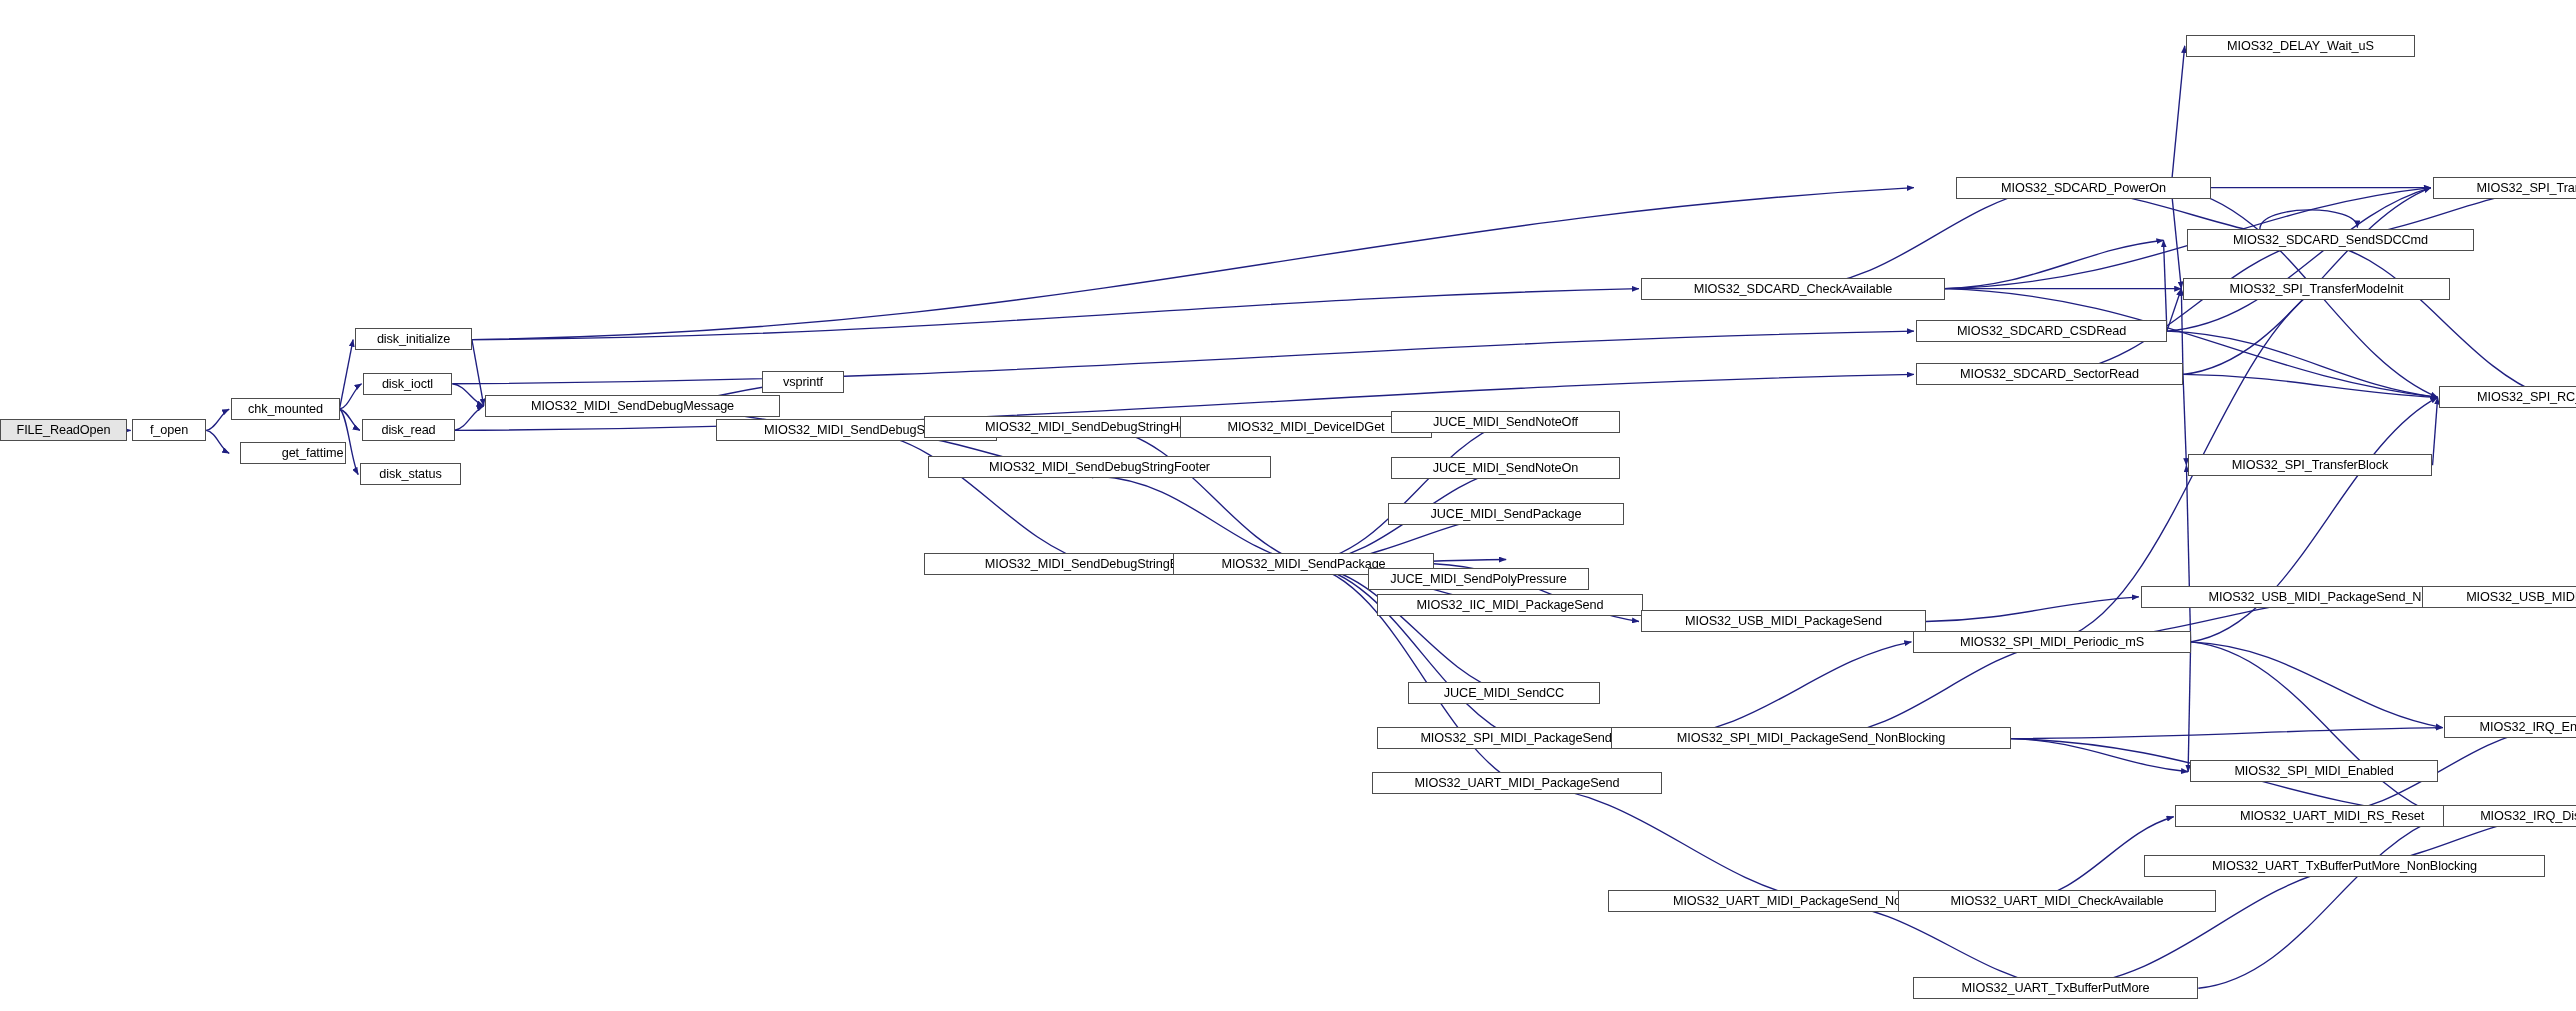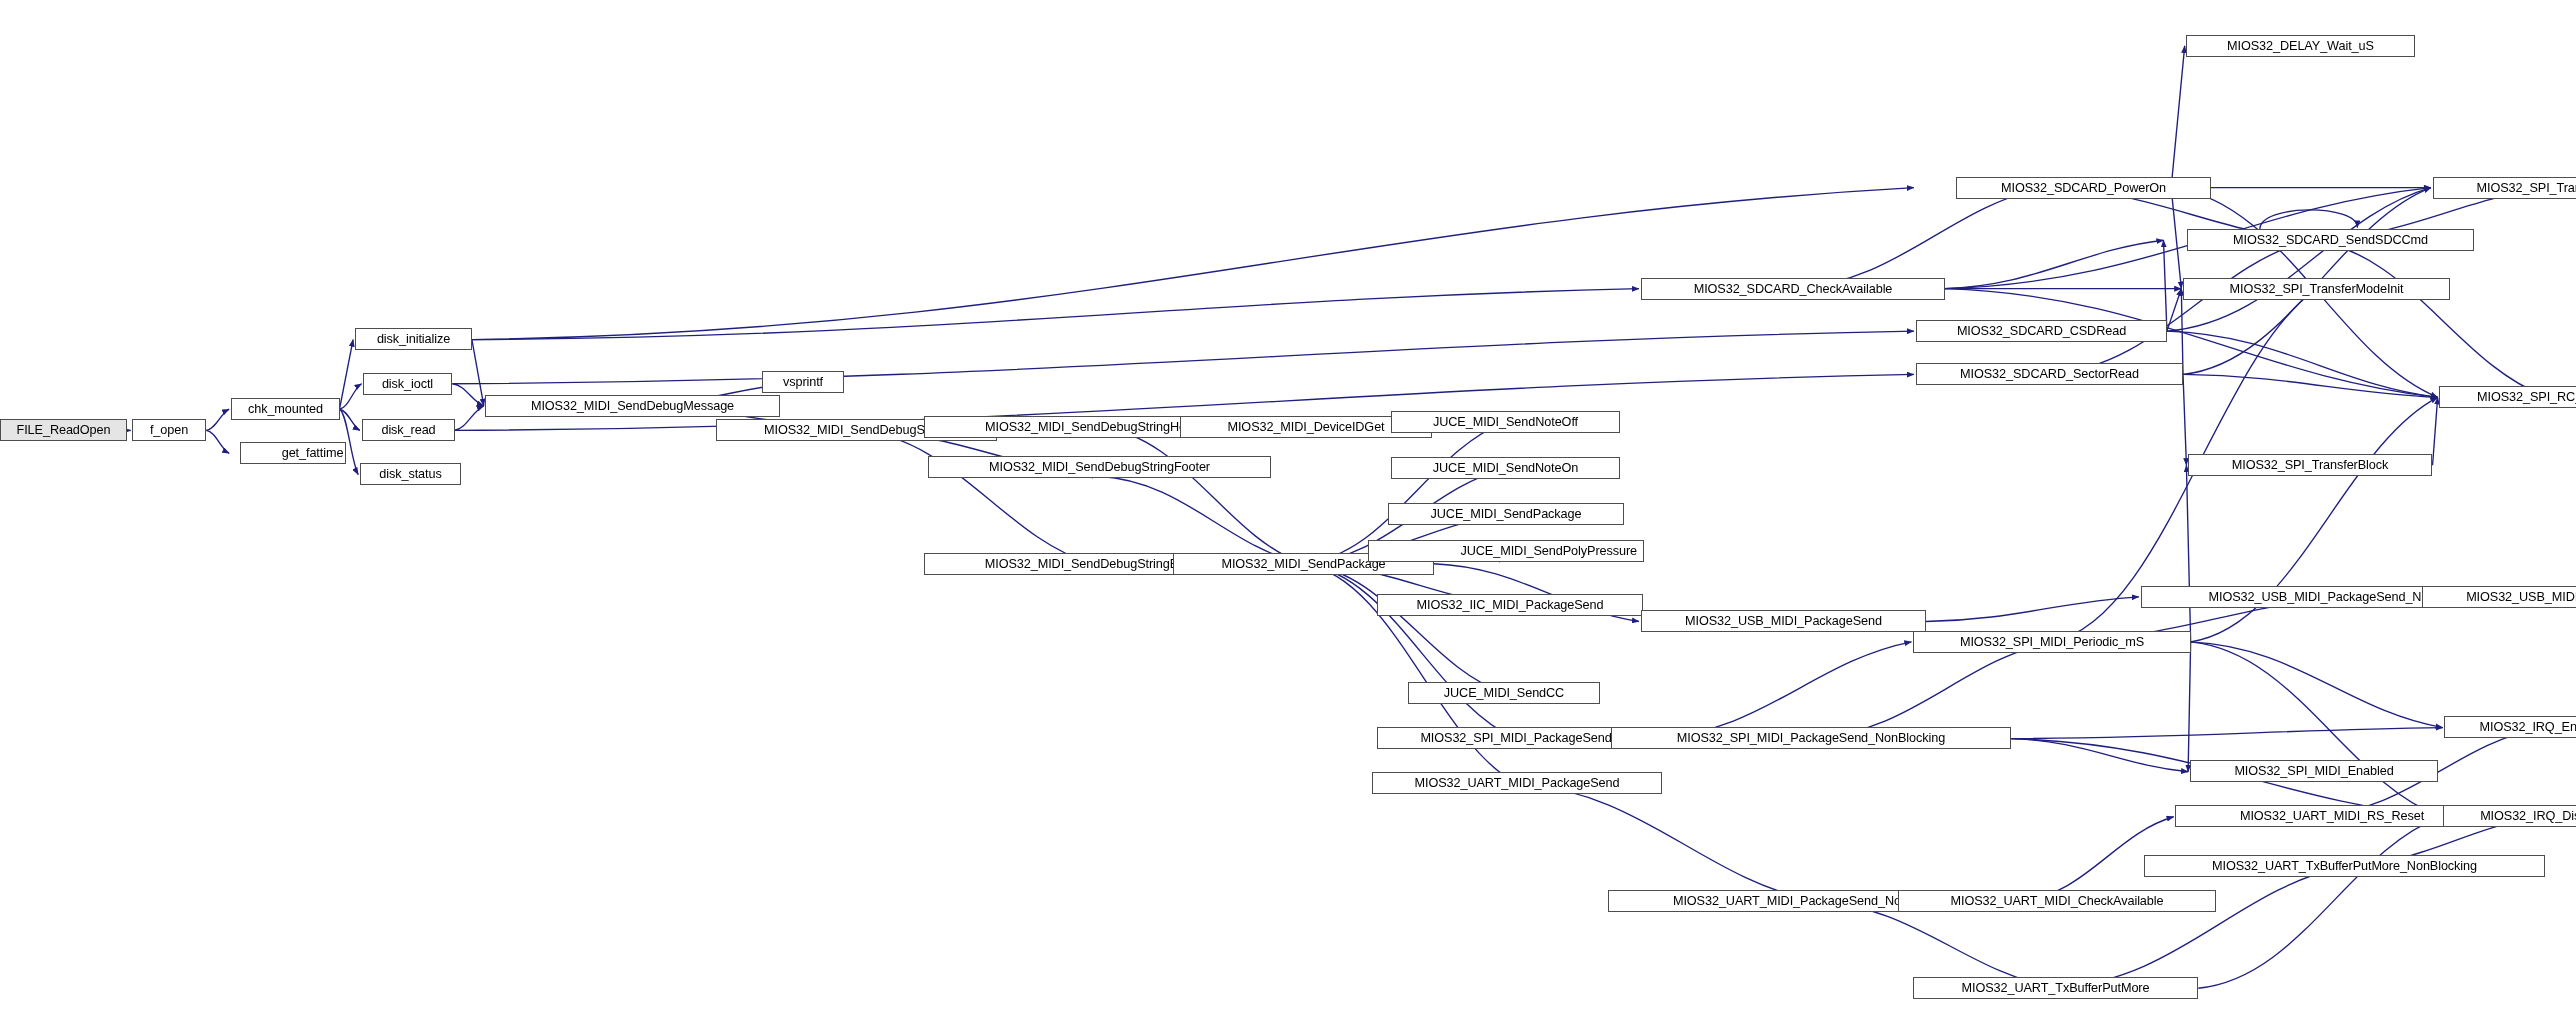--- a/index.html
+++ b/index.html
@@ -173,21 +173,21 @@
       </div>
       <div class="node" style="left: 1391px; top: 411px; width: 229px;">
         <span class="lbl">JUCE_MIDI_SendNoteOff</span>
       </div>
       <div class="node" style="left: 1391px; top: 457px; width: 229px;">
         <span class="lbl">JUCE_MIDI_SendNoteOn</span>
       </div>
       <div class="node" style="left: 1388px; top: 503px; width: 236px;">
         <span class="lbl">JUCE_MIDI_SendPackage</span>
       </div>
-      <div class="node" style="left: 1368px; top: 540px; width: 276px; justify-content: flex-end;">
+      <div class="node" style="left: 1368px; top: 568px; width: 221px;">
         <span class="lbl">JUCE_MIDI_SendPolyPressure</span>
       </div>
       <div class="node" style="left: 1377px; top: 594px; width: 266px;">
         <span class="lbl">MIOS32_IIC_MIDI_PackageSend</span>
       </div>
       <div class="node" style="left: 1408px; top: 682px; width: 192px;">
         <span class="lbl">JUCE_MIDI_SendCC</span>
       </div>
       <div class="node" style="left: 1377px; top: 727px; width: 278px;">
         <span class="lbl">MIOS32_SPI_MIDI_PackageSend</span>

